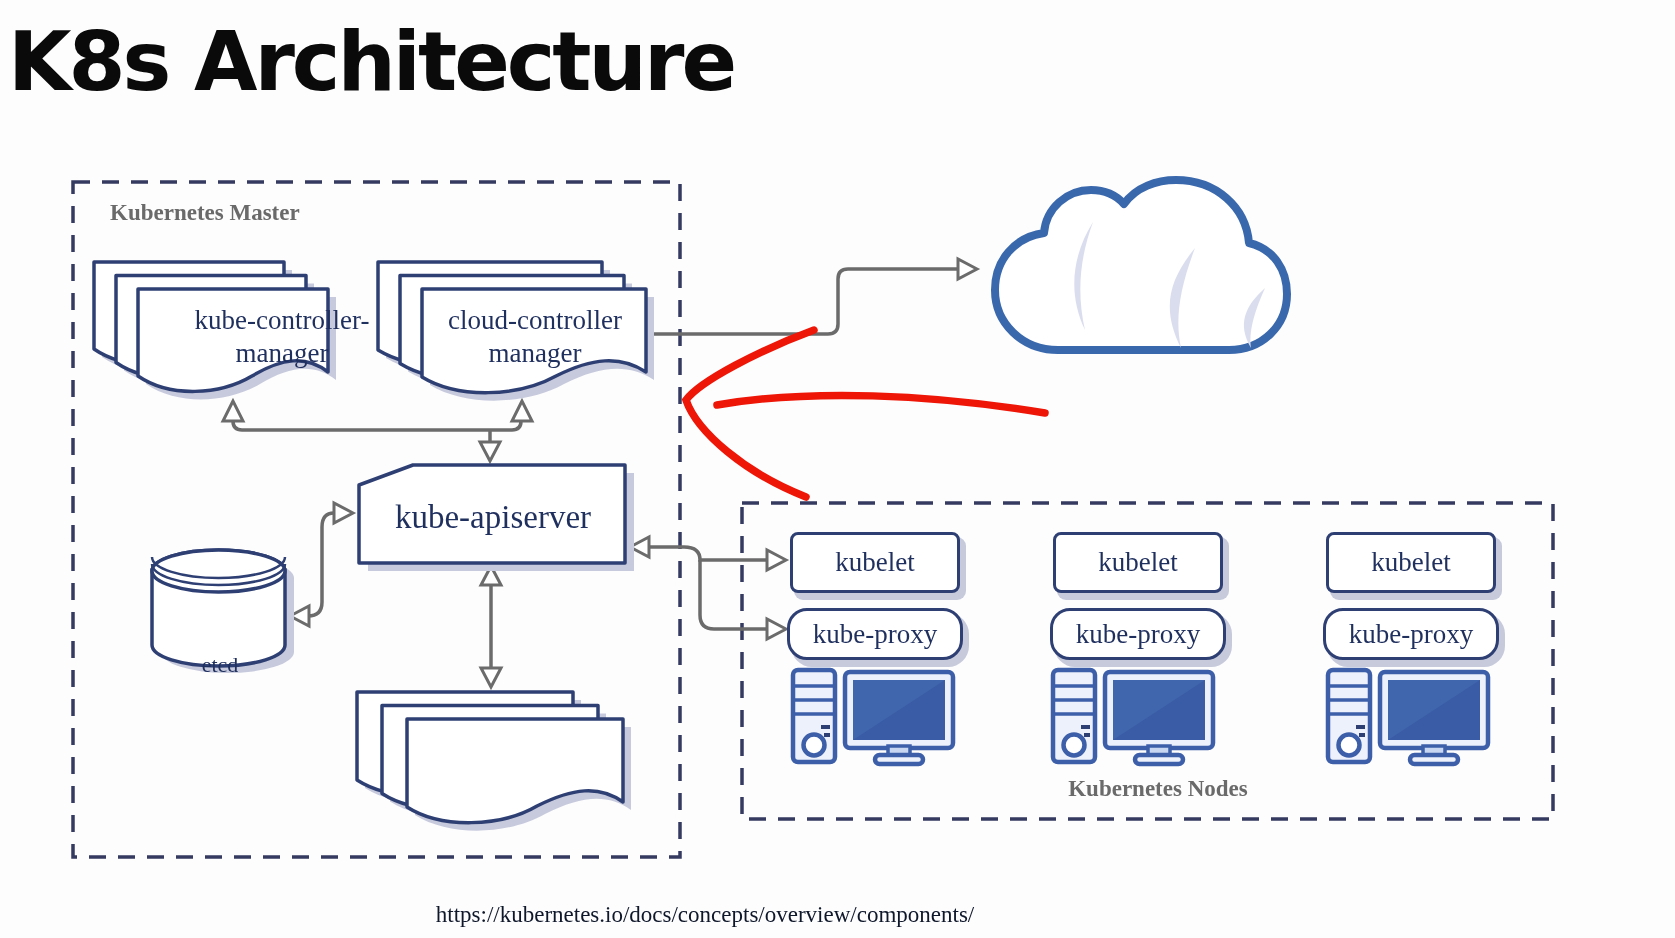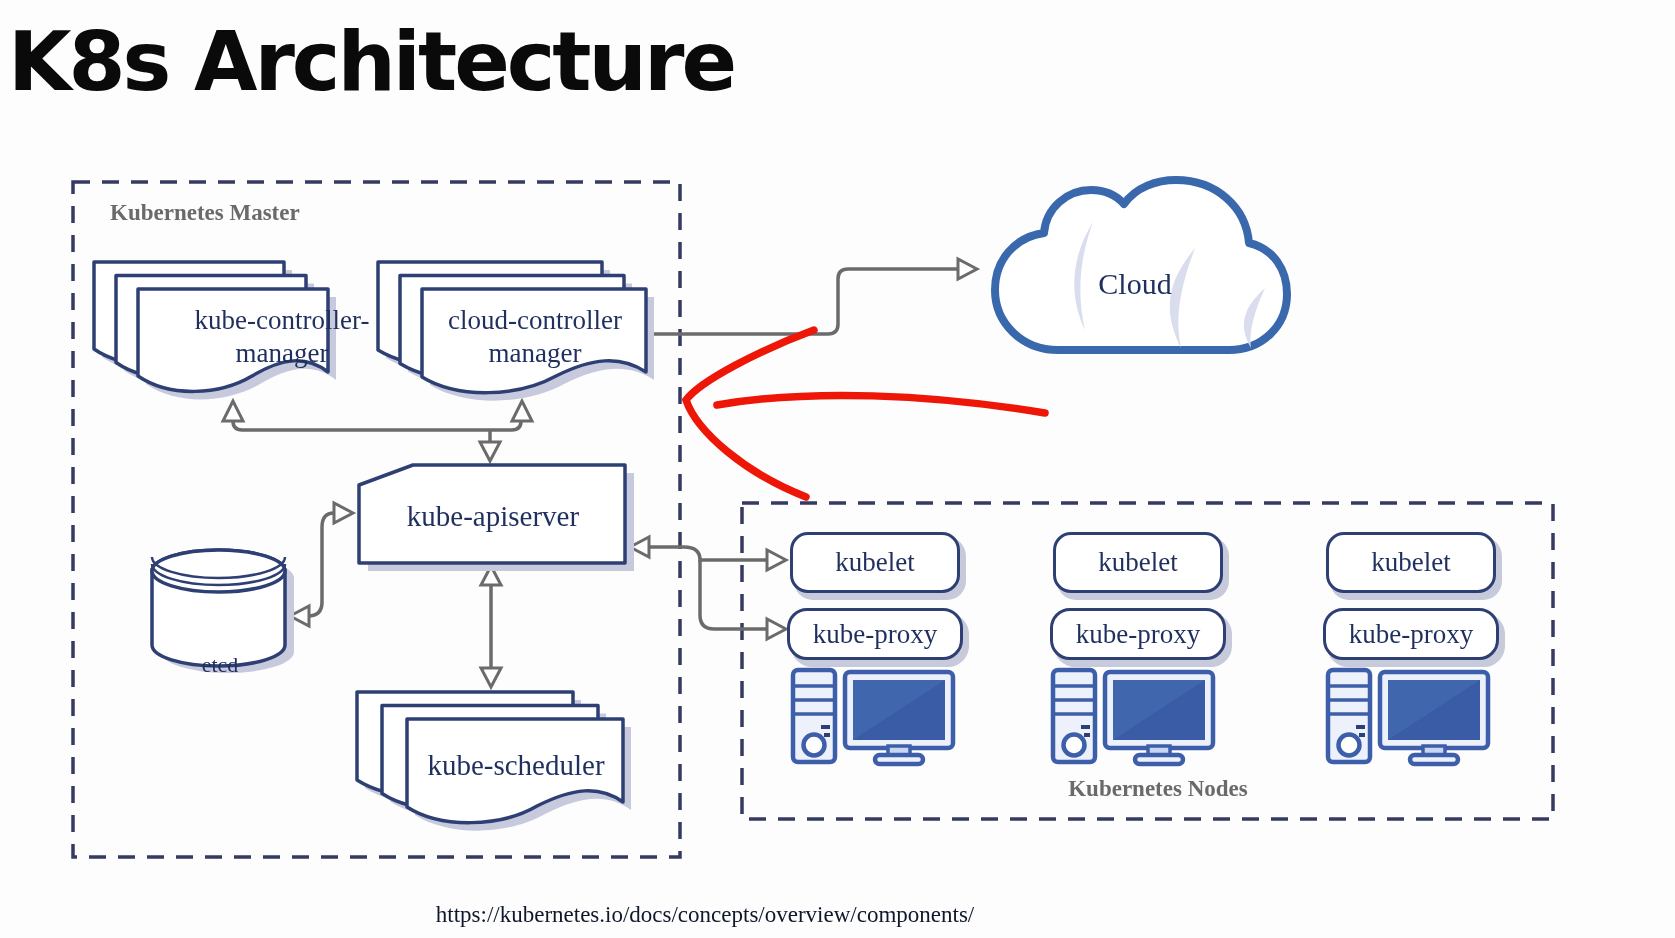--- a/index.html
+++ b/index.html
@@ -9,21 +9,21 @@
   .lbl{position:absolute;z-index:3;display:flex;align-items:center;justify-content:center;
        text-align:center;color:#1f2f5e;white-space:pre-line;line-height:1.22;}
   .page-title{position:absolute;left:8px;top:14px;z-index:3;
        font-family:"DejaVu Sans",sans-serif;font-weight:bold;font-size:82px;
        letter-spacing:-3px;color:#0a0a0a;text-align:center;}
   .section-label{position:absolute;z-index:3;font-weight:bold;font-size:23px;color:#6a6a6a;
        font-family:"Liberation Serif",serif;}
   .roundbox{position:absolute;z-index:3;display:flex;align-items:center;justify-content:center;
        background:#fff;border:3px solid #2e3f74;color:#1f2f5e;font-size:27px;
        box-shadow:5px 6px 0 1px #c6cadb;}
-  .kubelet-box{width:164px;height:55px;border-radius:18px;}
+  .kubelet-box{width:164px;height:55px;border-radius:8px;}
   .kubeproxy-box{width:170px;height:46px;border-radius:20px;}
   .url-line{position:absolute;left:340px;top:902px;width:730px;z-index:3;text-align:center;
        font-family:Liberation Serif, serif;font-size:23px;color:#0f172a;}
 </style>
 </head>
 <body>
 
 <div id="stage">
 
   <div class="page-title">K8s Architecture</div>
@@ -139,25 +139,23 @@
       <path d="M717,405 C810,389 930,394 1045,413"></path>
     </g>
   </svg>
 
   <div class="section-label" style="left:110px;top:200px;">Kubernetes Master</div>
 
   <div class="lbl" style="left:136px;top:296px;width:196px;height:82px;font-size:27px;padding-left:48px;">kube-controller-
 manager</div>
   <div class="lbl" style="left:420px;top:296px;width:230px;height:82px;font-size:27px;">cloud-controller
 manager</div>
-  <div class="lbl" style="left:357px;top:465px;width:272px;height:104px;font-size:29px;">kube-apiserver</div>
+  <div class="lbl" style="left:357px;top:465px;width:272px;height:104px;font-size:33px;">kube-apiserver</div>
   <div class="lbl" style="left:152px;top:596px;width:136px;height:42px;font-size:22px;margin-top:48px;">etcd</div>
-  <div class="lbl" style="left:405px;top:726px;width:222px;height:80px;font-size:29px;">kube-scheduler</div>
 
-  <div class="lbl" style="left:1040px;top:264px;width:190px;height:40px;font-size:30px;">Cloud</div>
 
   <div class="roundbox kubelet-box" style="left:790px;top:532px;">kubelet</div>
   <div class="roundbox kubeproxy-box" style="left:787px;top:608px;">kube-proxy</div>
 
   <div class="roundbox kubelet-box" style="left:1053px;top:532px;">kubelet</div>
   <div class="roundbox kubeproxy-box" style="left:1050px;top:608px;">kube-proxy</div>
 
   <div class="roundbox kubelet-box" style="left:1326px;top:532px;">kubelet</div>
   <div class="roundbox kubeproxy-box" style="left:1323px;top:608px;">kube-proxy</div>
 

